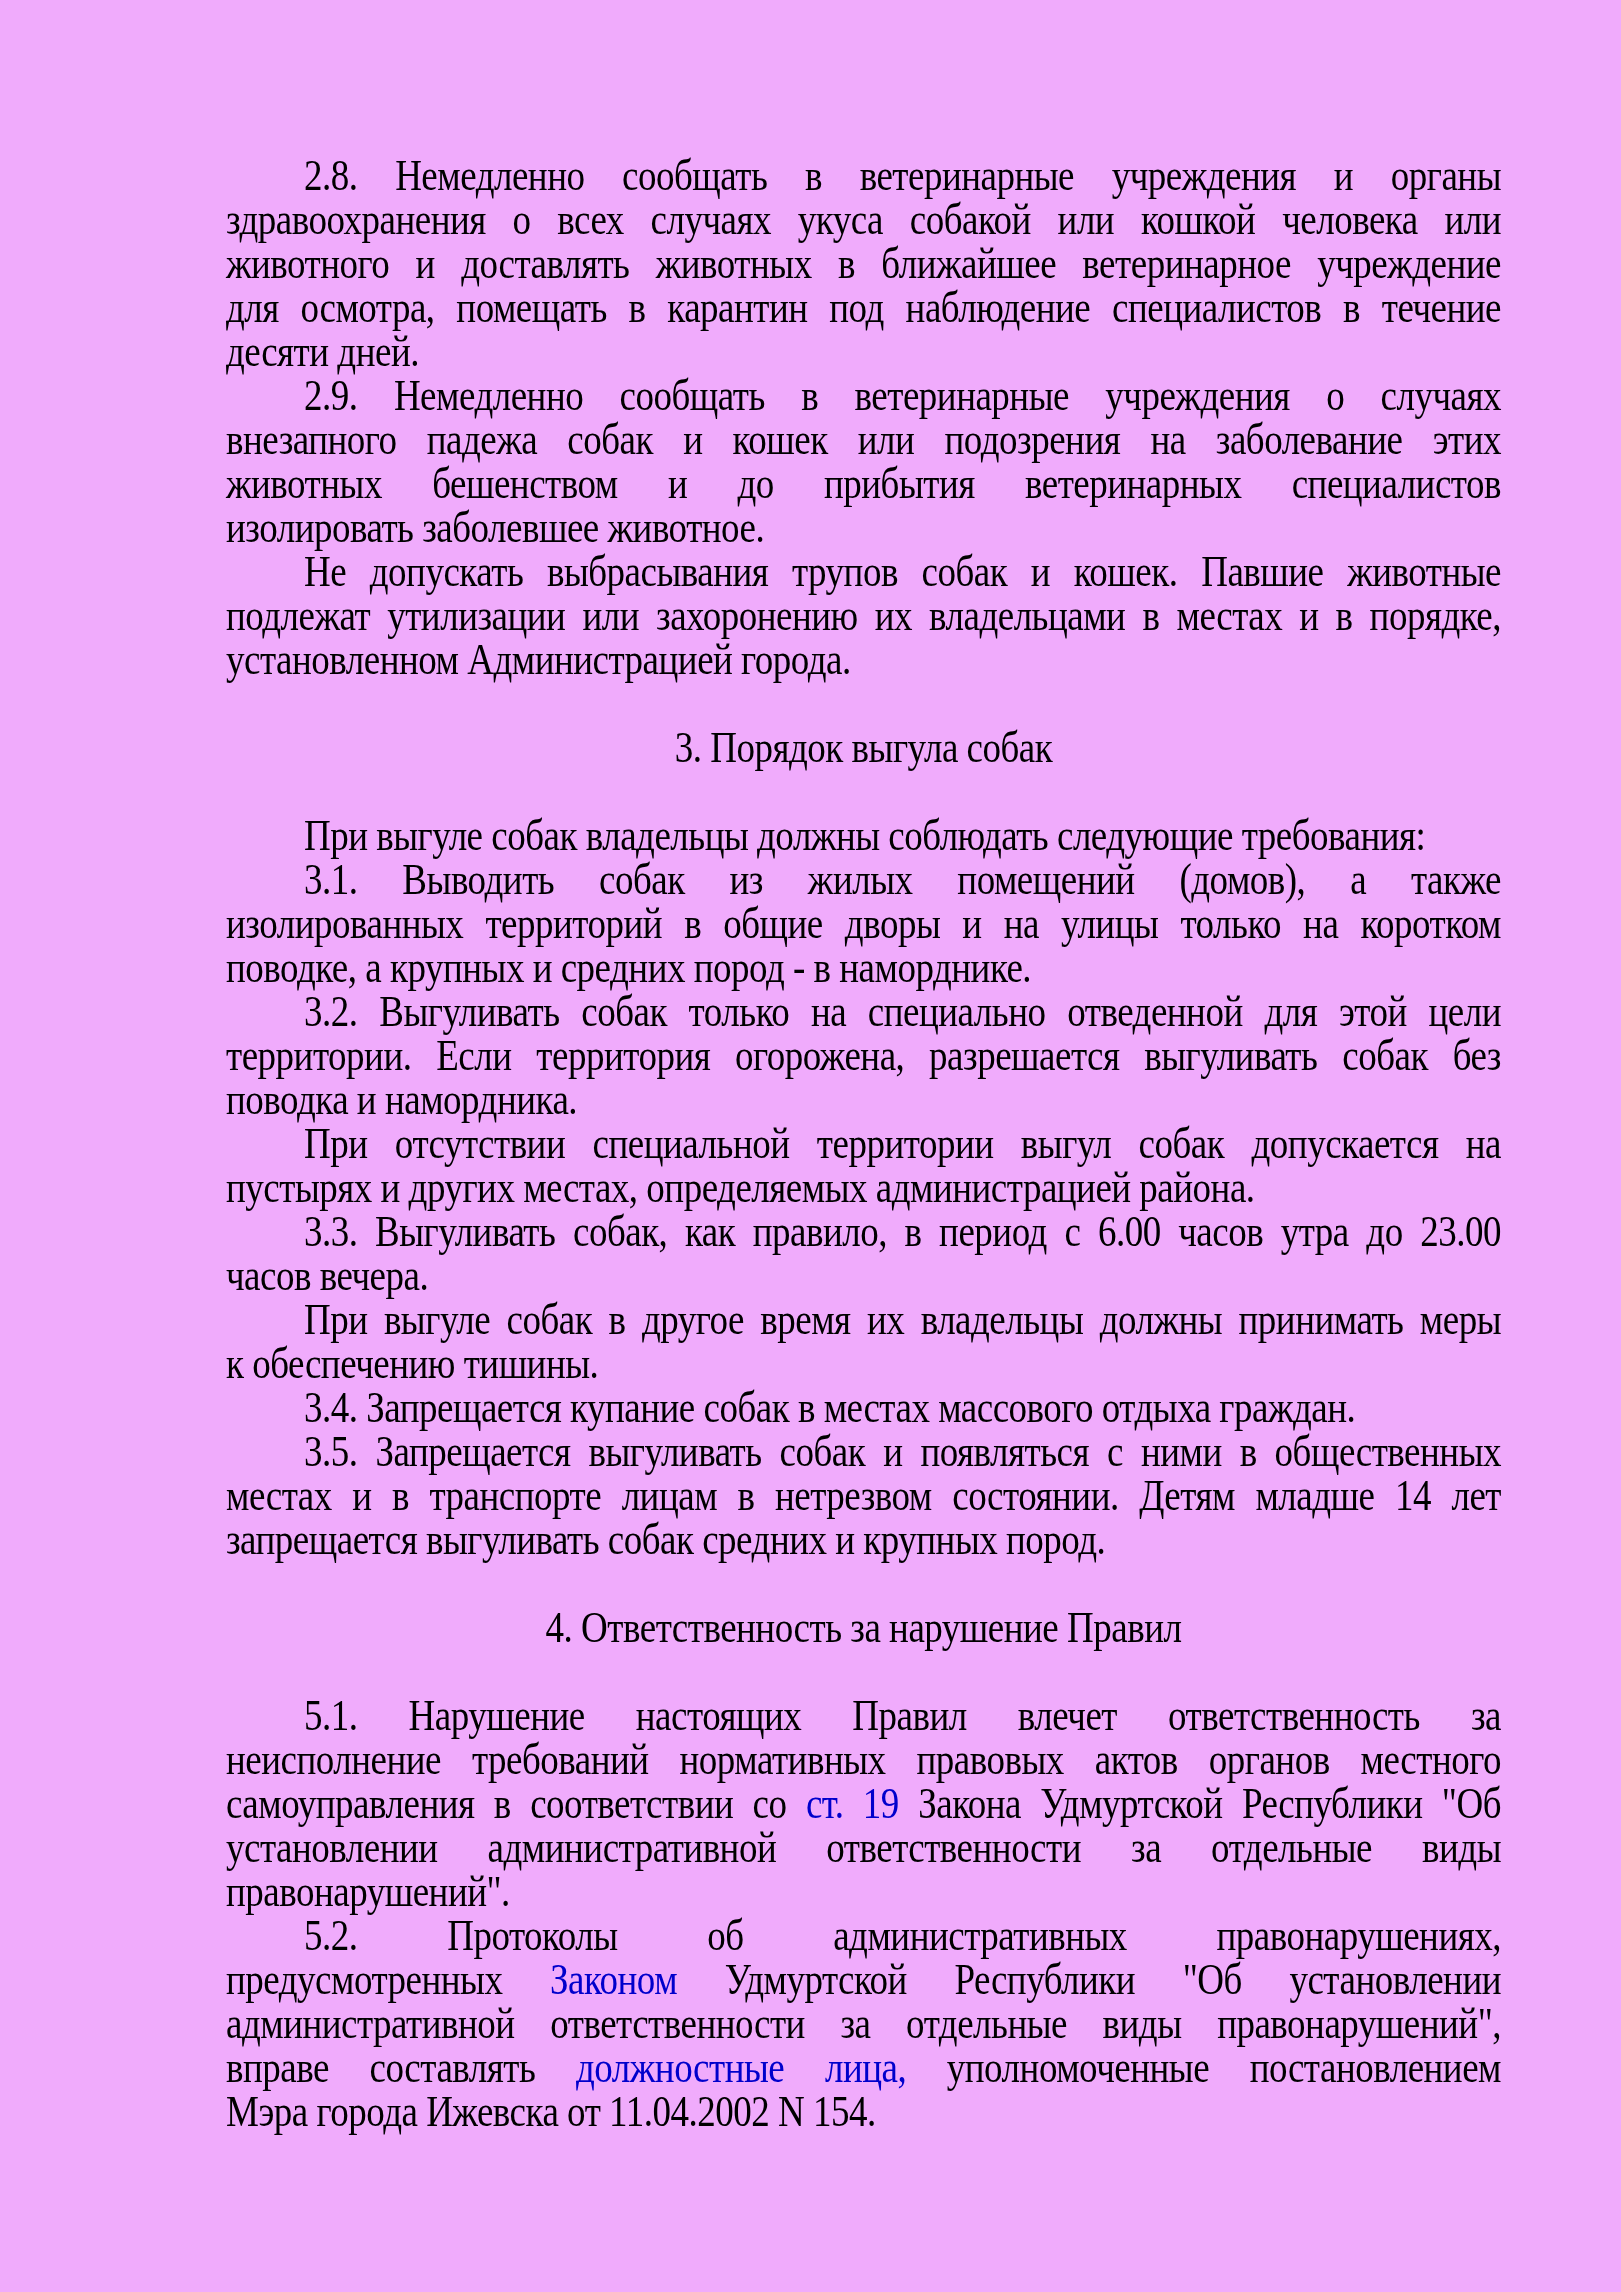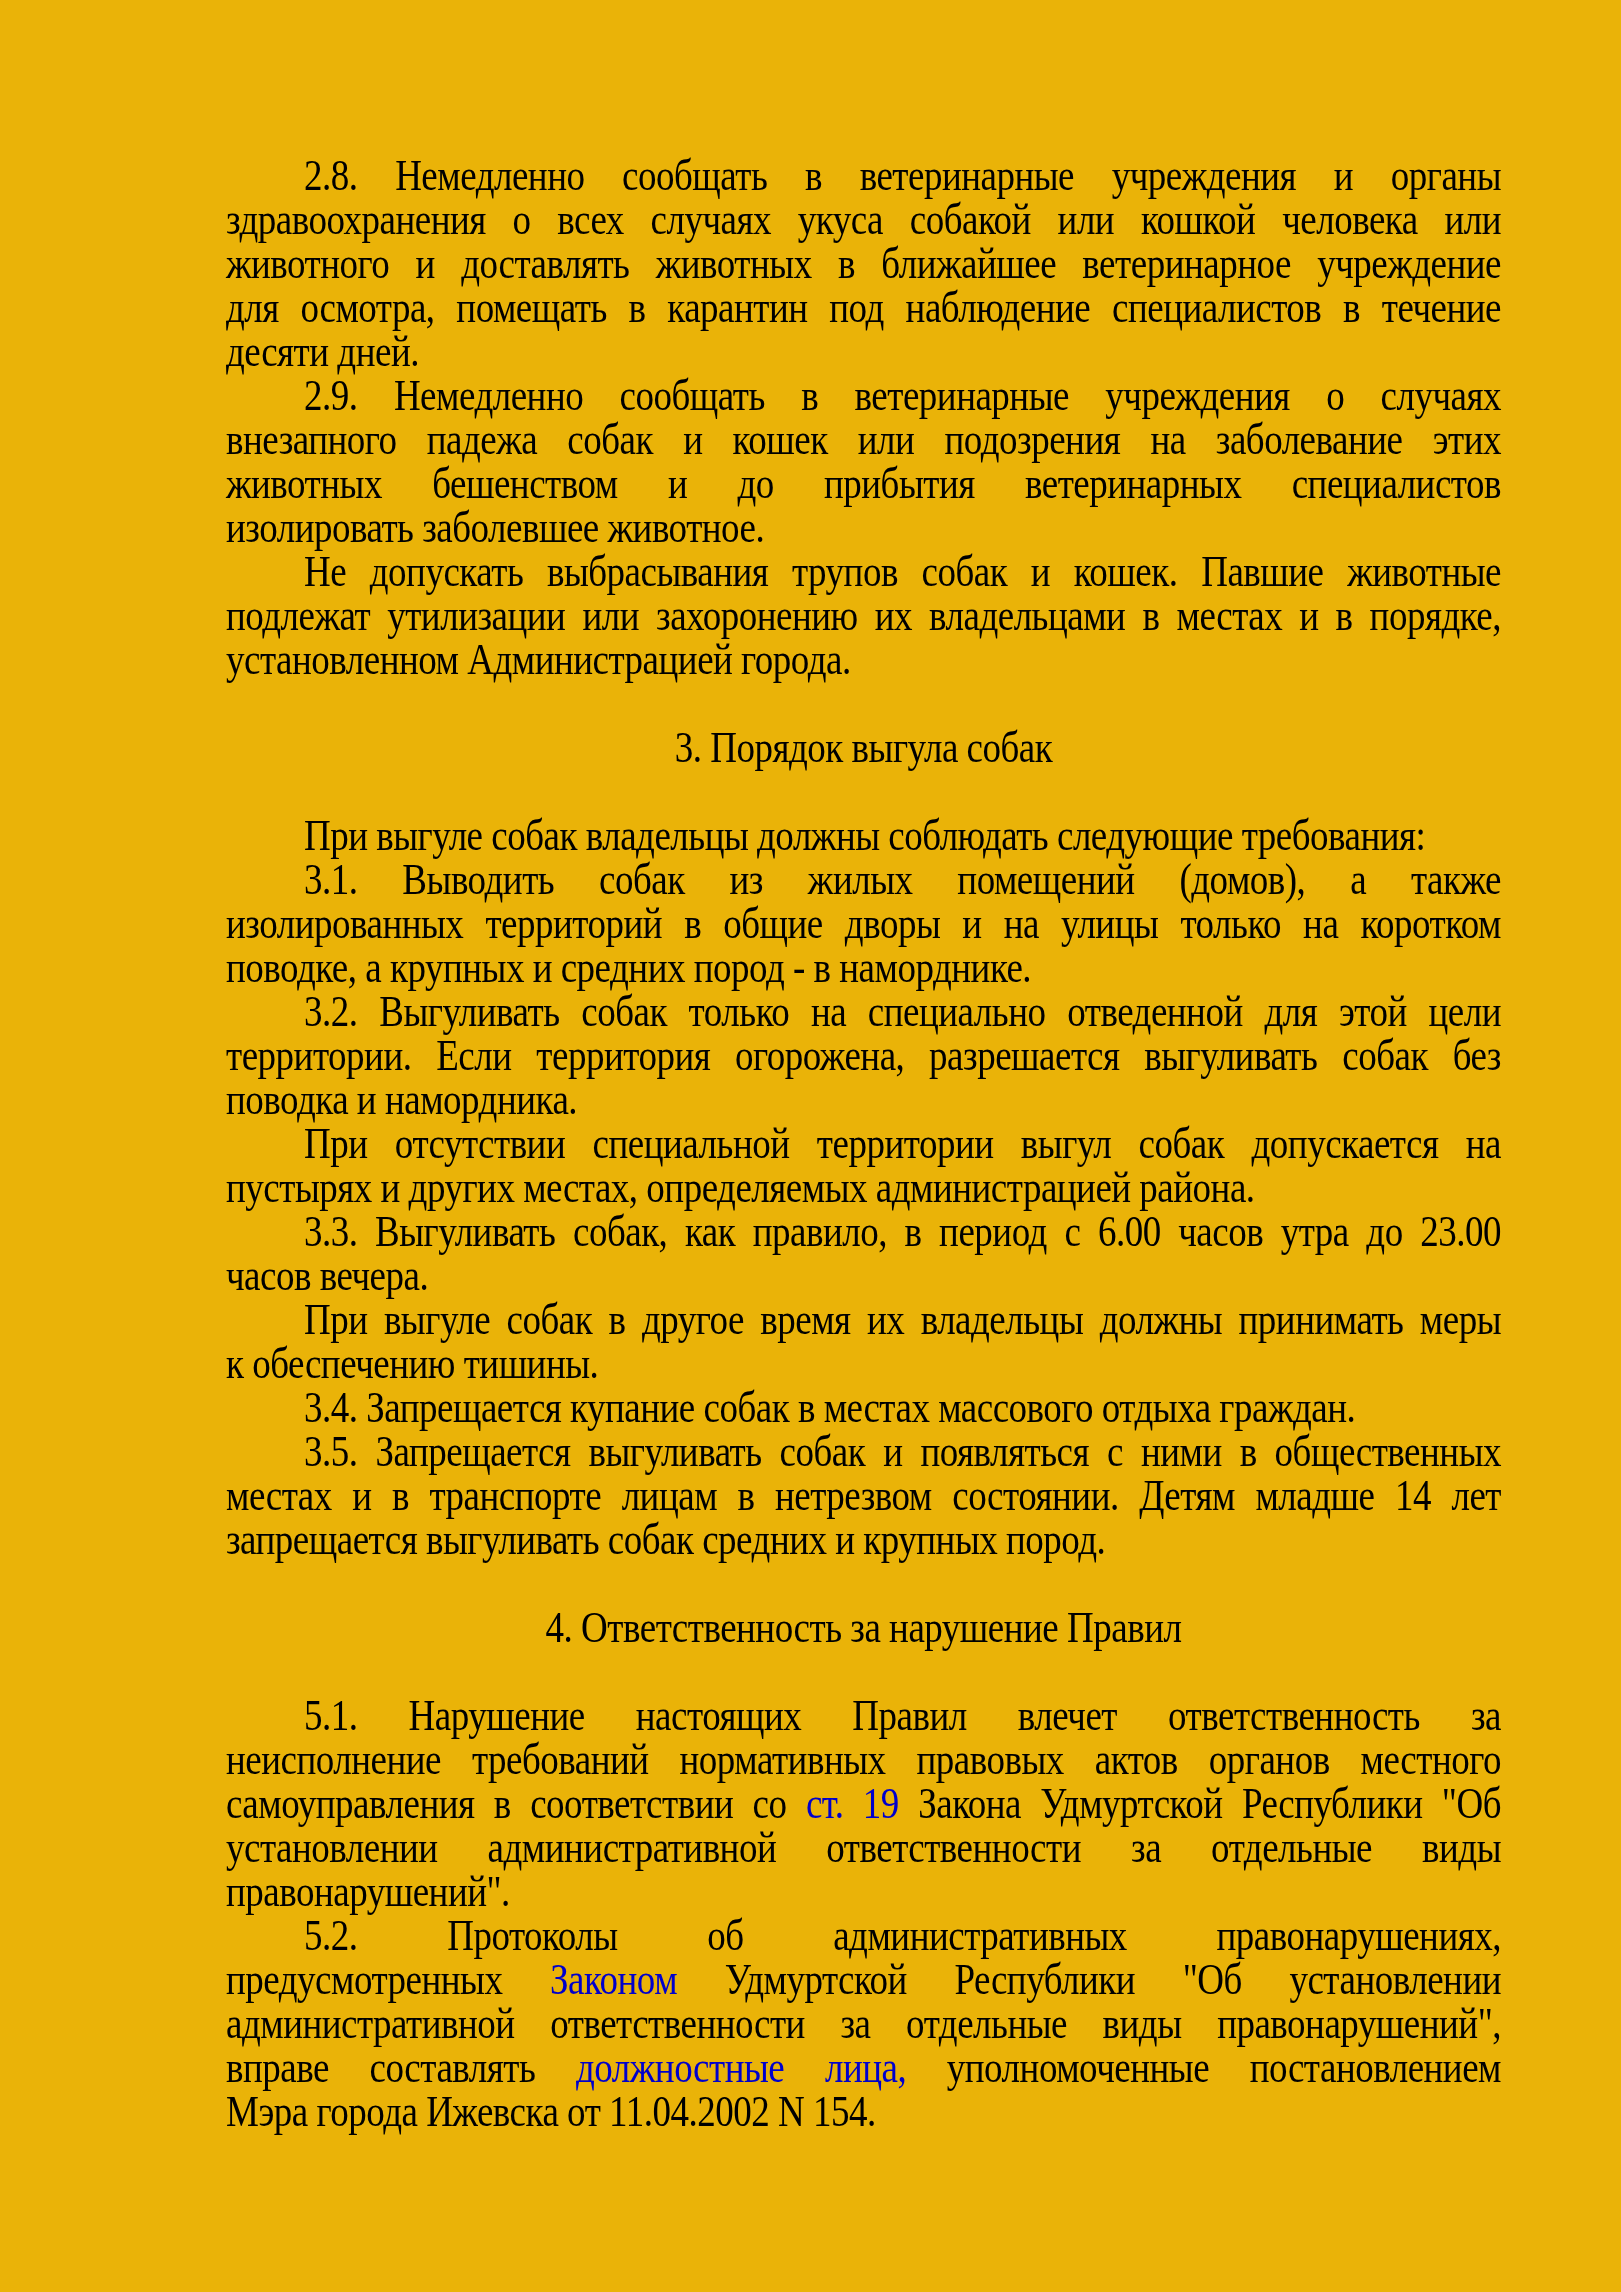--- a/index.html
+++ b/index.html
@@ -11,21 +11,21 @@
     width: 1621px;
     height: 2293px;
     overflow: hidden;
     font-family: "Liberation Serif", "DejaVu Serif", serif;
     color: #000000;
   }
   .page {
     position: relative;
     width: 1621px;
     height: 2293px;
-    background: #eab308;
+    background: #f0abfc;
   }
   .content {
     padding-top: 154px;
     margin-left: 226px;
     width: 1275px;
   }
   .line {
     height: 44px;
     line-height: 44px;
     font-size: 37px;

